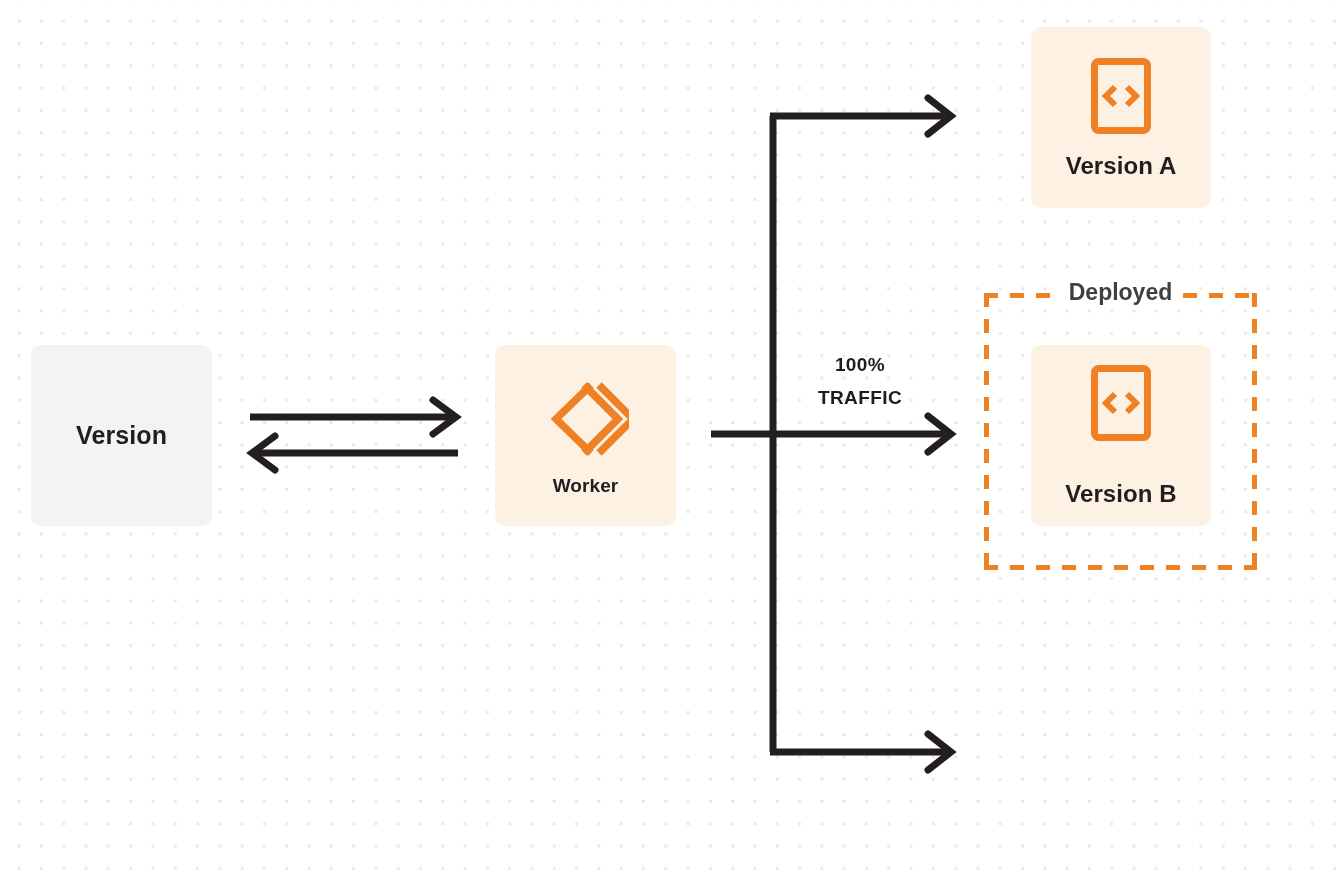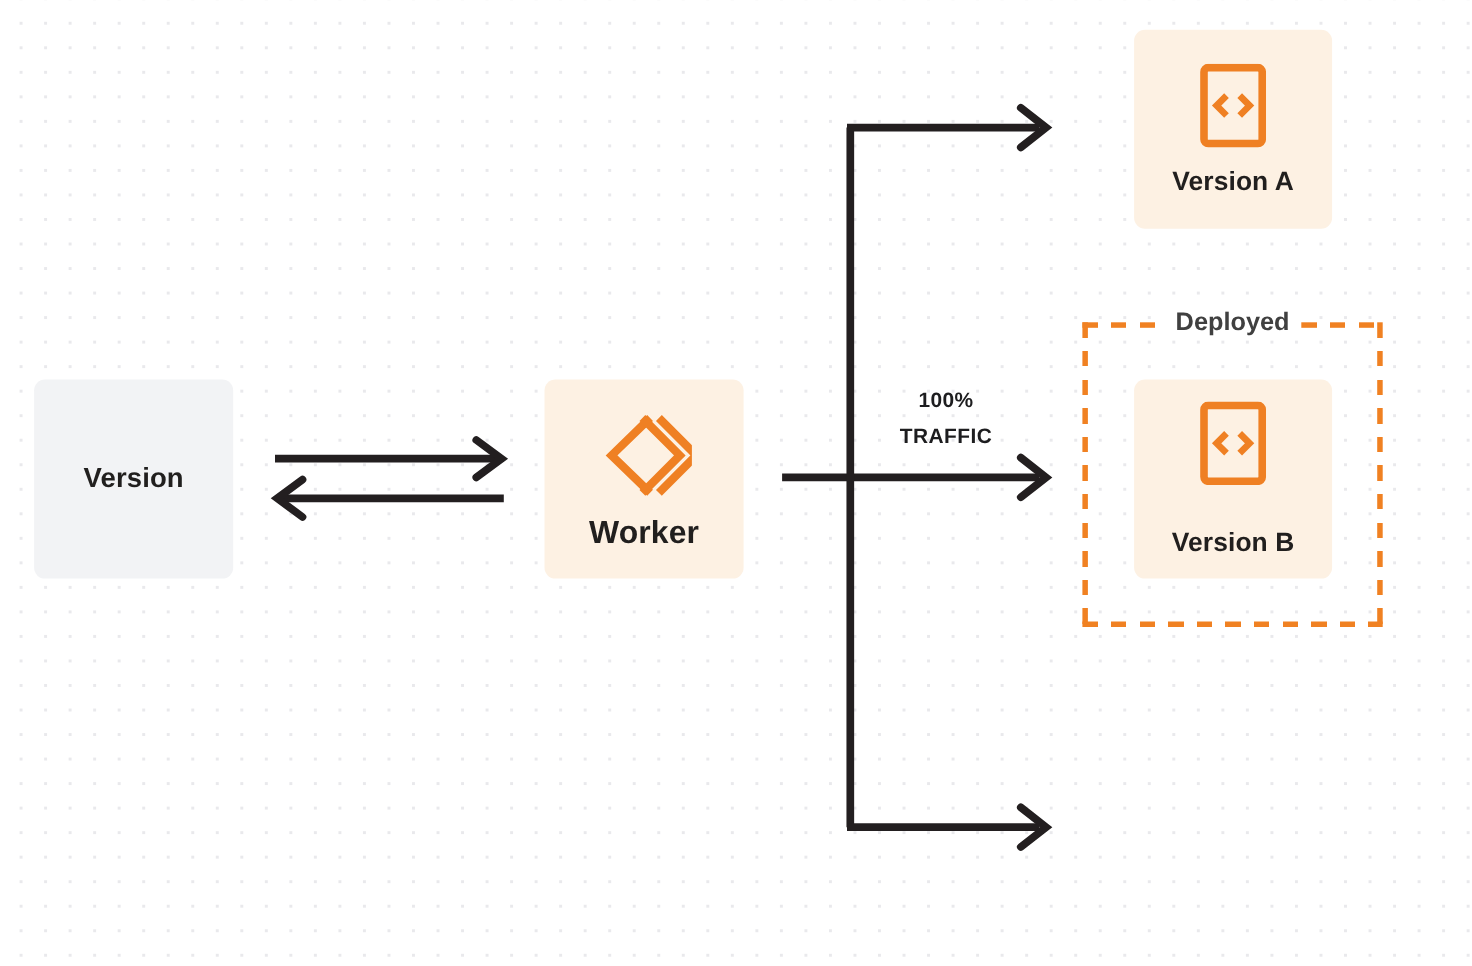--- a/index.html
+++ b/index.html
@@ -52,21 +52,21 @@
 
   
   #worker-node {
     left: 495px;
     top: 345px;
     width: 181px;
     height: 181px;
     background: #fdf1e3;
   }
   #worker-node .node-label {
-    font-size: 29px;
+    font-size: 19px;
     margin-top: 14px;
   }
 
   
   .version-node {
     left: 1031px;
     width: 180px;
     height: 181px;
     background: #fdf1e3;
   }

